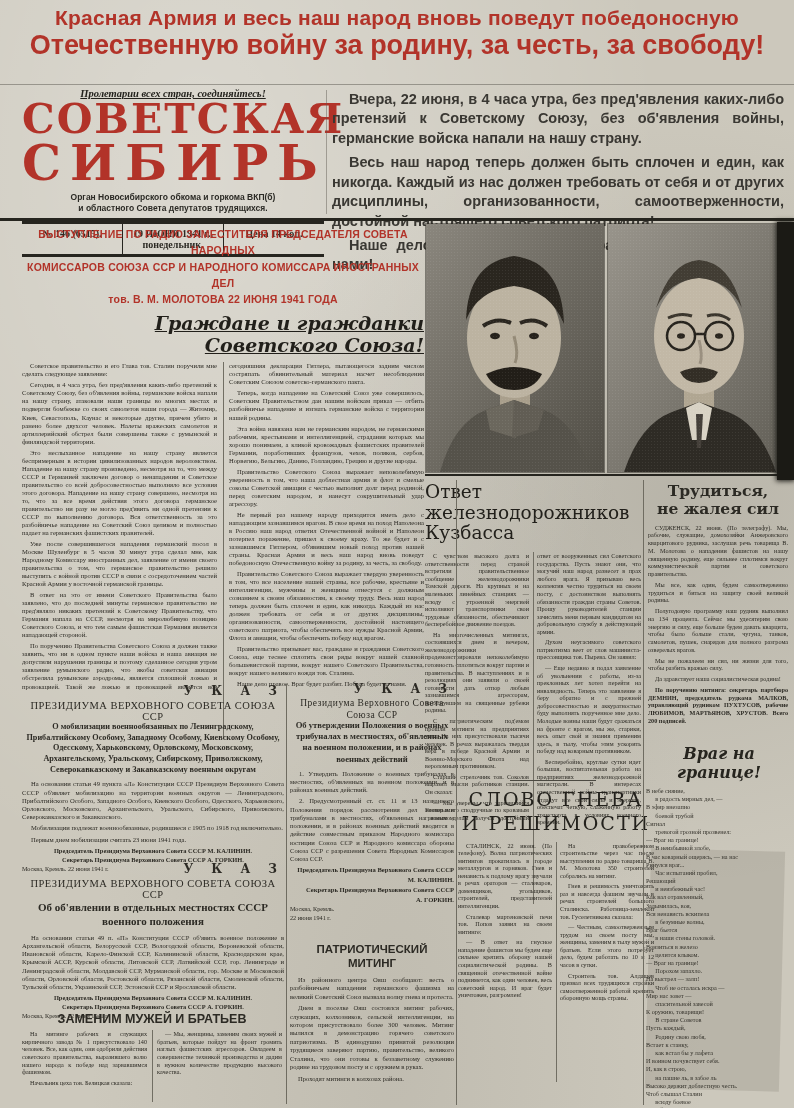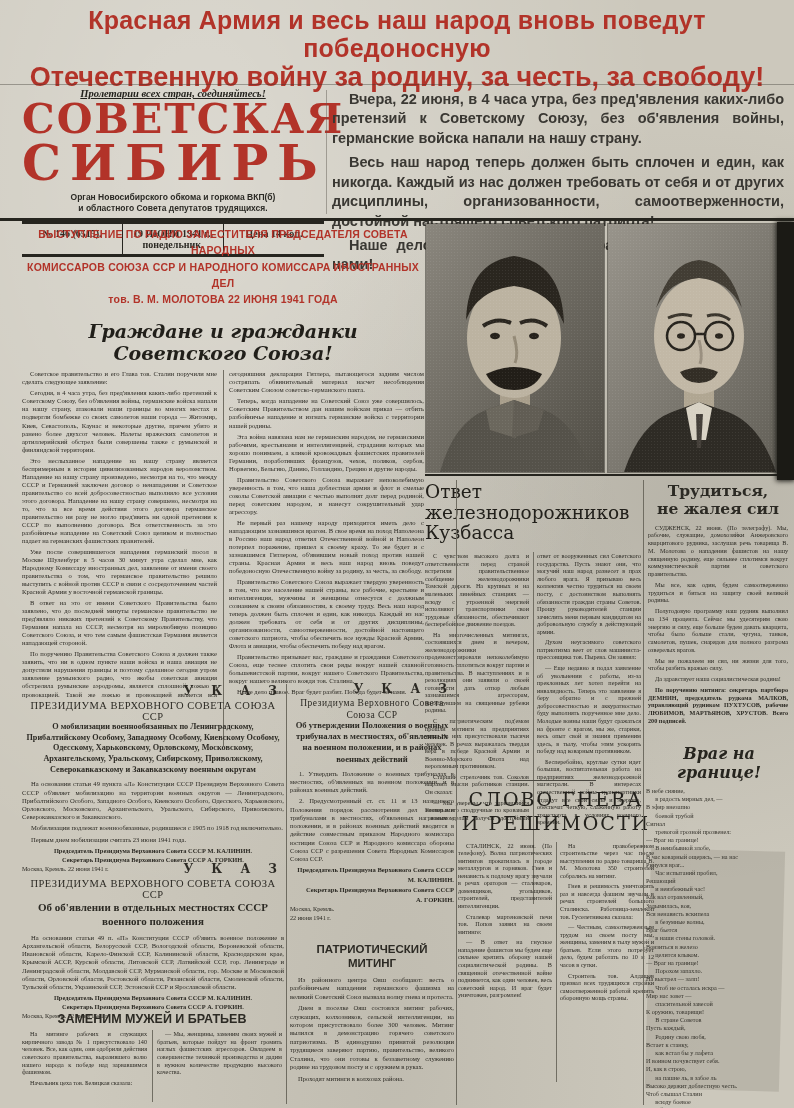--- a/index.html
+++ b/index.html
@@ -9,21 +9,21 @@
       radial-gradient(ellipse at 25% 15%, rgba(255,255,255,.30), transparent 55%),
       radial-gradient(ellipse at 85% 45%, rgba(80,78,70,.16), transparent 45%),
       radial-gradient(ellipse at 50% 95%, rgba(120,116,105,.14), transparent 55%),
       #ccc8bc;
     font-family:"Liberation Serif", serif; color:#2c2a24;
   }
   .abs{position:absolute;}
   
   .banner{top:6px; left:0; width:794px; text-align:center; color:#b23329;
     font-family:"Liberation Sans", sans-serif; font-weight:bold; line-height:1.12;}
-  .banner .l1{font-size:25px; letter-spacing:.2px;}
+  .banner .l1{font-size:21px; letter-spacing:.2px;}
   .banner .l2{font-size:27px;}
   
   .masthead{left:22px; top:88px; width:302px; text-align:center;}
   .slogan{font-size:10.5px; font-weight:bold; font-style:italic; text-decoration:underline; color:#23221d;}
   .mast-title{color:#b23329; font-family:"DejaVu Serif", serif; font-weight:bold;}
   .mast-title .t1{font-size:41px; line-height:1.0; letter-spacing:2px;}
   .mast-title .t2{font-size:49px; line-height:.95; letter-spacing:9px;}
   .org{margin-top:5px; font-size:8.5px; font-weight:bold; font-family:"Liberation Sans", sans-serif; color:#2b2a25; line-height:1.3;}
   .issuebox{margin-top:7px; display:flex; border-top:3px solid #26251f; border-bottom:3px solid #26251f; font-weight:bold; font-size:10px;}
   .issuebox span{padding:4px 2px; flex:1;}
@@ -31,21 +31,21 @@
   
   .announce{left:332px; top:90px; width:452px; font-family:"Liberation Sans", sans-serif;
     font-weight:bold; font-size:14.5px; line-height:1.34; color:#3a3833; text-align:justify;}
   .announce p{margin:0 0 5px; text-indent:17px;}
   .rule-main{top:218px; left:0; width:794px; height:3px; background:#26251f;}
   .rule-thin{top:84px; left:0; width:794px; height:1px; background:rgba(60,58,50,.4);}
   
   .speech{left:22px; top:226px; width:402px;}
   .speech-head{color:#b23329; text-align:center; font-family:"Liberation Sans", sans-serif; font-weight:bold;}
   .speech-head div{font-size:10.5px; line-height:1.55; letter-spacing:.2px;}
-  .speech-sub{text-align:center; font-style:italic; font-weight:bold; font-size:19px; margin:13px 0 6px; color:#211f1a; font-family:"DejaVu Serif", serif;}
+  .speech-sub{text-align:right; font-style:italic; font-weight:bold; font-size:19px; margin:5px 0 6px; color:#211f1a; font-family:"DejaVu Serif", serif;text-decoration:underline;}
   .colbody{column-gap:12px; column-rule:1px solid #716e63; text-align:justify; overflow:hidden;}
   .colbody p{margin:0 0 3px; text-indent:8px;}
   .speech-body{column-count:2; height:376px; font-size:6.6px; line-height:1.22;}
   
   .photo{top:224px; height:248px; overflow:hidden; box-shadow:0 0 0 1px rgba(40,38,32,.5);}
   .photo.stalin{left:426px; width:178px;}
   .photo.molotov{left:608px; width:180px;}
   .photo::after{content:""; position:absolute; inset:0;
     background-image:radial-gradient(rgba(255,255,255,.07) 1px, transparent 1px); background-size:3px 3px;}
   .photo-rule{top:474px; left:425px; width:363px; height:2px; background:#26251f;}

